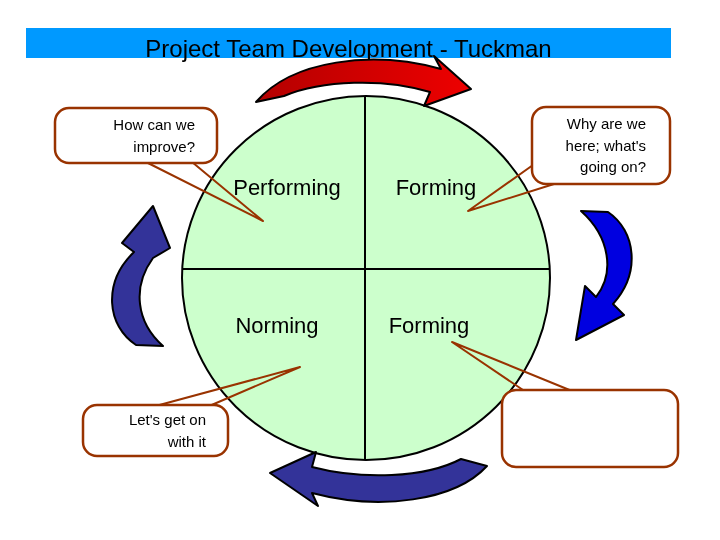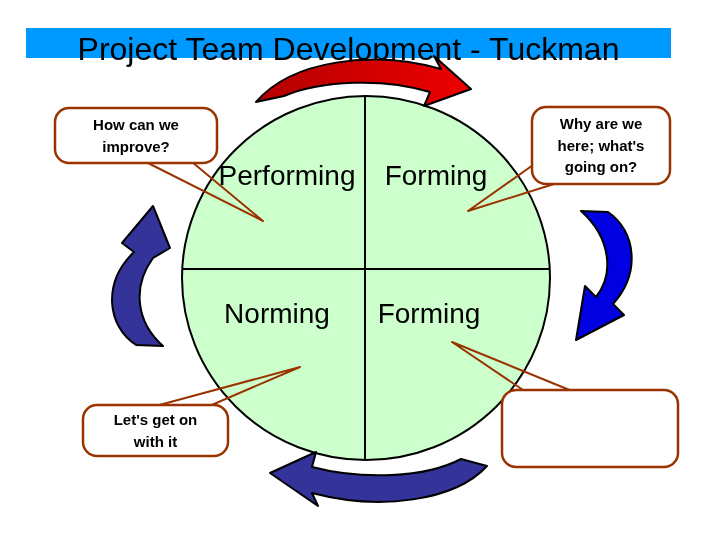--- a/index.html
+++ b/index.html
@@ -5,34 +5,34 @@
   html,body{margin:0;padding:0;background:#fff;}
   .stage{
     position:relative;width:720px;height:540px;background:#fff;overflow:hidden;
     font-family:"Liberation Sans",sans-serif;color:#000;
   }
   .title-bar{
     position:absolute;left:26px;top:28px;width:645px;height:30px;
     background:var(--title-bg,#0099FF);
     display:flex;align-items:center;justify-content:center;
   }
-  .title-bar span{font-size:32px;font-weight:400;white-space:nowrap;margin-top:12px;}
+  .title-bar span{font-size:24px;font-weight:400;white-space:nowrap;margin-top:12px;}
   svg.canvas{position:absolute;left:0;top:0;width:720px;height:540px;}
   .cross-line{stroke:#000;stroke-width:2;}
   .circle-outline{stroke:#000;stroke-width:2;}
   .arrow{stroke:#000;stroke-width:2;stroke-linejoin:round;}
   .tail{fill:none;stroke-width:2;stroke-linejoin:round;}
   .bubble-rect{fill:#ffffff;stroke-width:2.5;}
   .stage-label{
     position:absolute;transform:translate(-50%,-50%);
-    font-size:28px;font-weight:400;white-space:nowrap;
+    font-size:22px;font-weight:400;white-space:nowrap;margin-top:12px;
   }
   .callout-text{
     position:absolute;display:flex;align-items:center;justify-content:center;
-    text-align:center;font-size:15px;font-weight:700;line-height:1.45;
+    text-align:right;font-size:15px;font-weight:400;line-height:1.45;
   }
   .ct-performing{left:55px;top:108px;width:162px;height:55px;padding:0 22px;box-sizing:border-box;}
   .ct-forming{left:532px;top:107px;width:138px;height:77px;padding:0 24px;box-sizing:border-box;}
   .ct-norming{left:83px;top:405px;width:145px;height:51px;padding:0 22px;box-sizing:border-box;}
   .ct-storming{left:502px;top:390px;width:176px;height:77px;padding:0 14px;box-sizing:border-box;}
   .lbl-performing{left:287px;top:176px;}
   .lbl-forming{left:436px;top:176px;}
   .lbl-norming{left:277px;top:314px;}
   .lbl-storming{left:429px;top:314px;}
 </style>

